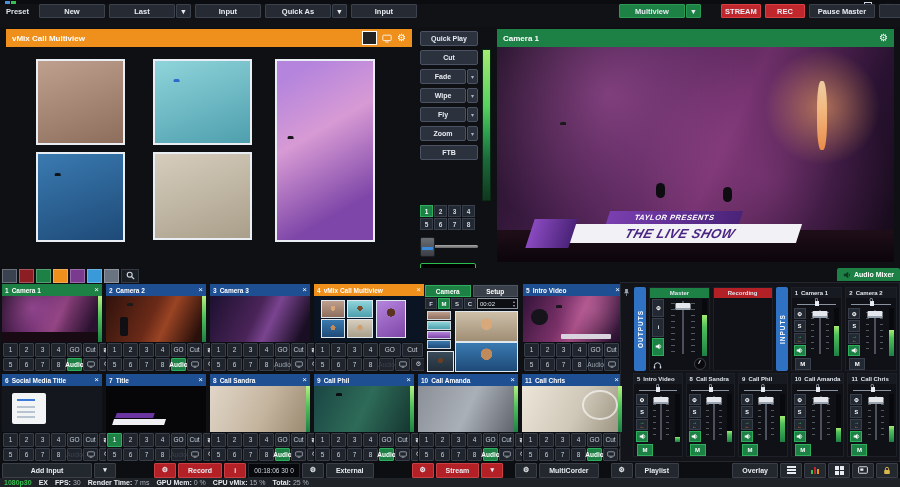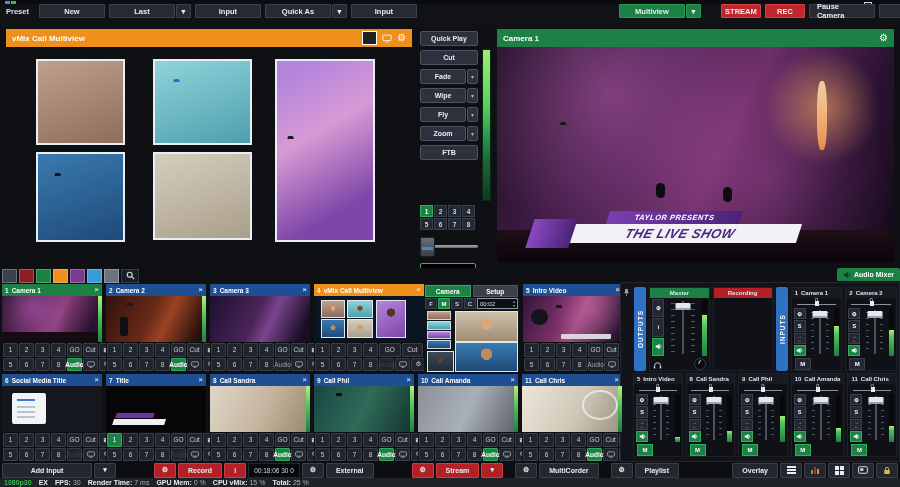--- a/index.html
+++ b/index.html
@@ -311,21 +311,21 @@
       <div class="tbtn">Quick As</div>
       <div class="tbtn seg">▾</div>
     </div>
     <div class="tbtn">Input</div>
     <div class="grp" style="margin-left:198px">
       <div class="tbtn green">Multiview</div>
       <div class="tbtn seg green">▾</div>
     </div>
     <div class="tbtn red" style="margin-left:16px">STREAM</div>
     <div class="tbtn red">REC</div>
-    <div class="tbtn" style="margin-left:auto">Pause Camera</div>
+    <div class="tbtn" style="margin-left:auto">Pause Master</div>
     <div class="tbtn">Basic</div>
 
   </div>
 
   <div id="main">
 
     <div class="preview" id="preview-left">
       <div class="pv-head orange">
         <span class="pv-title">vMix Call Multiview</span>
         <span class="pv-ic cbars">

